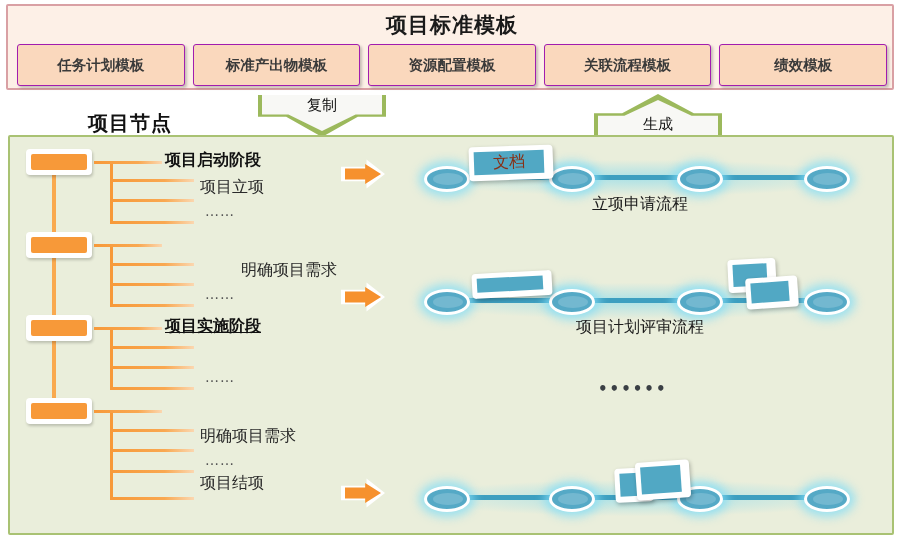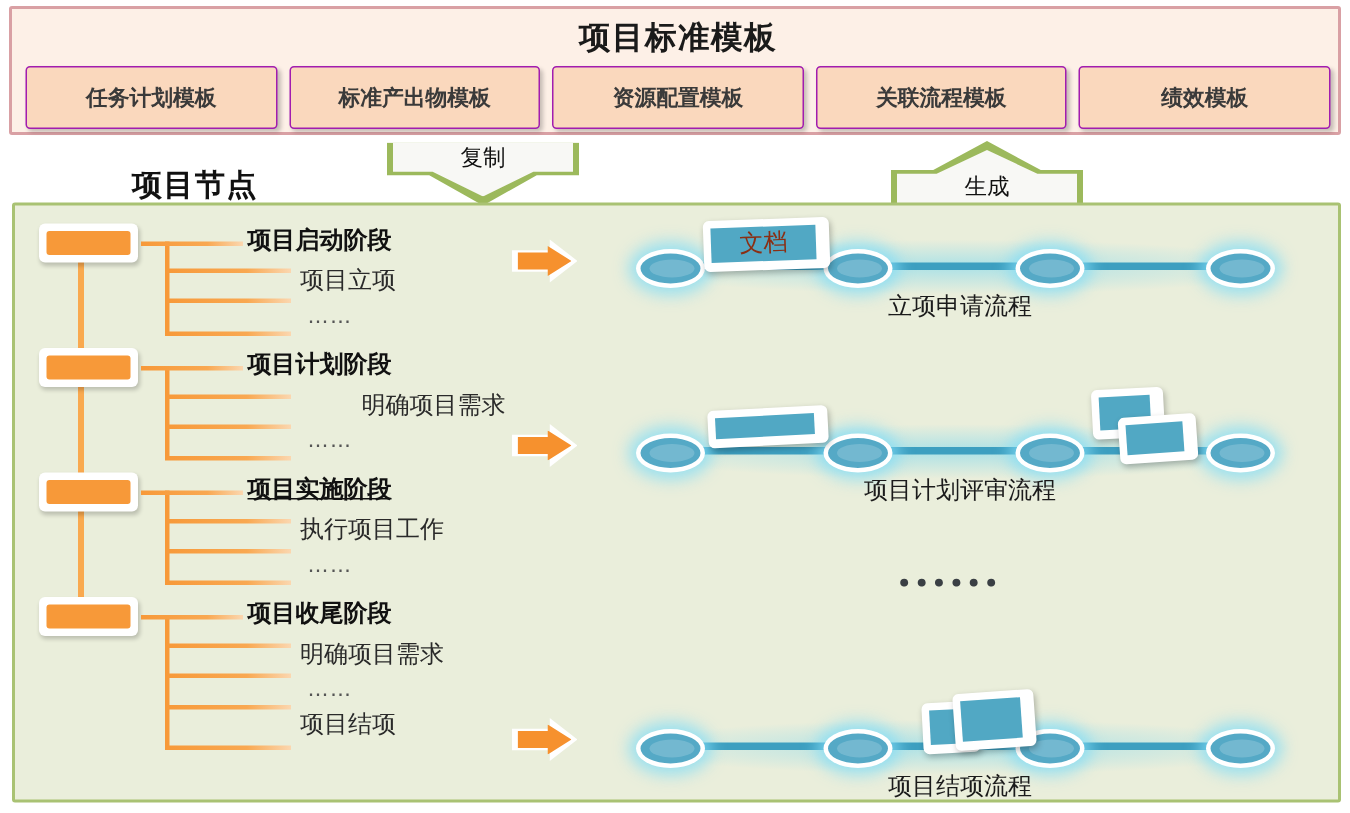--- a/index.html
+++ b/index.html
@@ -228,46 +228,43 @@
         <div class="ow"></div>
         <div class="oi"></div>
       </div>
 
       <div class="tree-box" style="left:16px; top:95px;"></div>
       <div class="sub-spine" style="left:100px; top:107px; height:62px;"></div>
       <div class="branch" style="left:84px; top:107px; width:68px;"></div>
       <div class="branch" style="left:100px; top:126px; width:84px;"></div>
       <div class="branch" style="left:100px; top:146px; width:84px;"></div>
       <div class="branch" style="left:100px; top:167px; width:84px;"></div>
-      <div class="phase-label" style="left:155px; top:96px;">项目计划阶段</div>
       <div class="task-label" style="left:190px; top:123px;margin-left:41px;">明确项目需求</div>
       <div class="dots-label" style="left:195px; top:149px;">……</div>
       <div class="oarrow" style="left:331px; top:145px;">
         <div class="ow"></div>
         <div class="oi"></div>
       </div>
 
       <div class="tree-box" style="left:16px; top:178px;"></div>
       <div class="sub-spine" style="left:100px; top:190px; height:62px;"></div>
       <div class="branch" style="left:84px; top:190px; width:68px;"></div>
       <div class="branch" style="left:100px; top:209px; width:84px;"></div>
       <div class="branch" style="left:100px; top:229px; width:84px;"></div>
       <div class="branch" style="left:100px; top:250px; width:84px;"></div>
       <div class="phase-label" style="left:155px; top:179px;text-decoration:underline;">项目实施阶段</div>
-      <div class="task-label" style="left:190px; top:206px;">执行项目工作</div>
       <div class="dots-label" style="left:195px; top:232px;">……</div>
 
       <div class="tree-box" style="left:16px; top:261px;"></div>
       <div class="sub-spine" style="left:100px; top:273px; height:90px;"></div>
       <div class="branch" style="left:84px; top:273px; width:68px;"></div>
       <div class="branch" style="left:100px; top:292px; width:84px;"></div>
       <div class="branch" style="left:100px; top:312px; width:84px;"></div>
       <div class="branch" style="left:100px; top:333px; width:84px;"></div>
       <div class="branch" style="left:100px; top:360px; width:84px;"></div>
-      <div class="phase-label" style="left:155px; top:262px;">项目收尾阶段</div>
       <div class="task-label" style="left:190px; top:289px;">明确项目需求</div>
       <div class="dots-label" style="left:195px; top:315px;">……</div>
       <div class="task-label" style="left:190px; top:336px;">项目结项</div>
       <div class="oarrow" style="left:331px; top:341px;">
         <div class="ow"></div>
         <div class="oi"></div>
       </div>
     </div>
 
     <div class="flow" style="left:400px; top:5px; width:460px;">
@@ -310,17 +307,16 @@
       <div class="fnode" style="left:14px; top:24px;"></div>
       <div class="fnode" style="left:139px; top:24px;"></div>
       <div class="fnode" style="left:267px; top:24px;"></div>
       <div class="fnode" style="left:394px; top:24px;"></div>
       <div class="card" style="left:205px; top:6px; width:38px; height:34px; transform:rotate(-3deg);">
         <div class="inner"></div>
       </div>
       <div class="card" style="left:226px; top:-1px; width:54px; height:38px; transform:rotate(-4deg);">
         <div class="inner"></div>
       </div>
-      <div class="flow-caption" style="top:52px;">项目结项流程</div>
     </div>
 
   </div>
 </div>
 
 </body></html>

